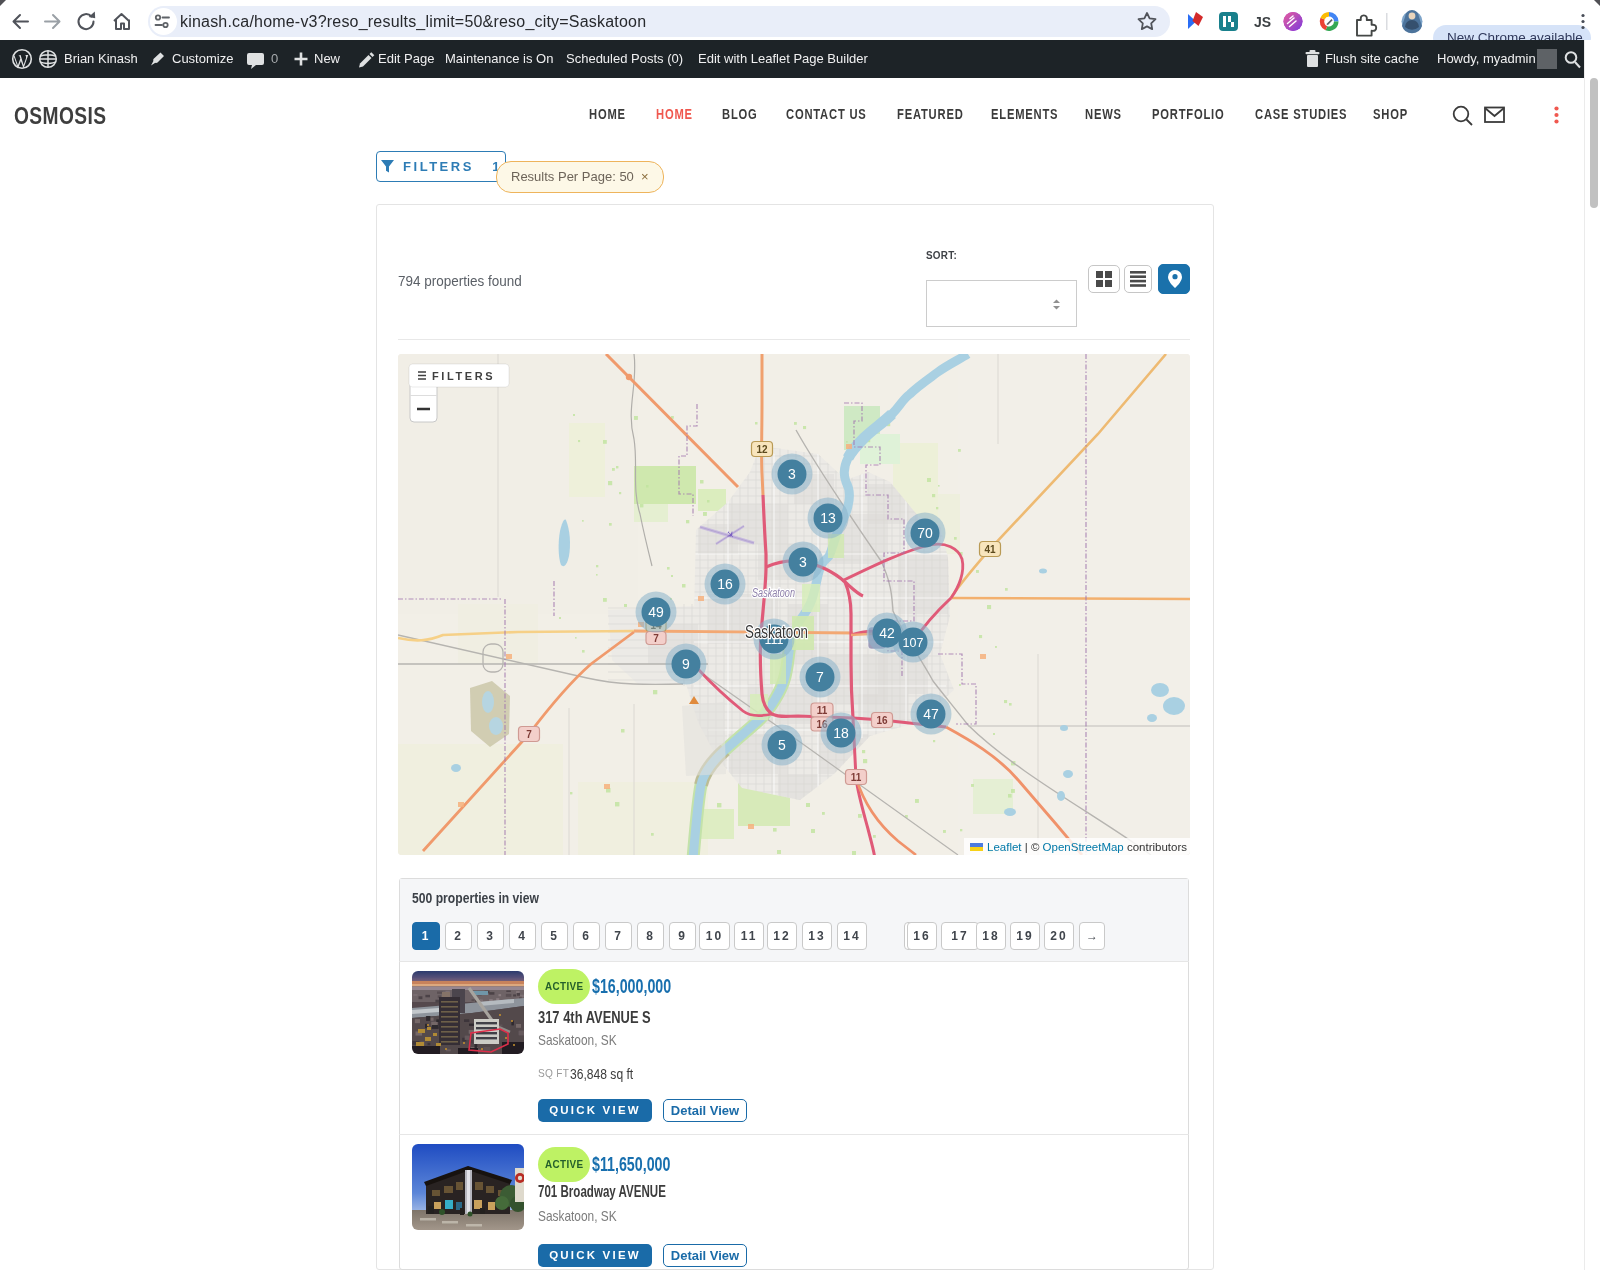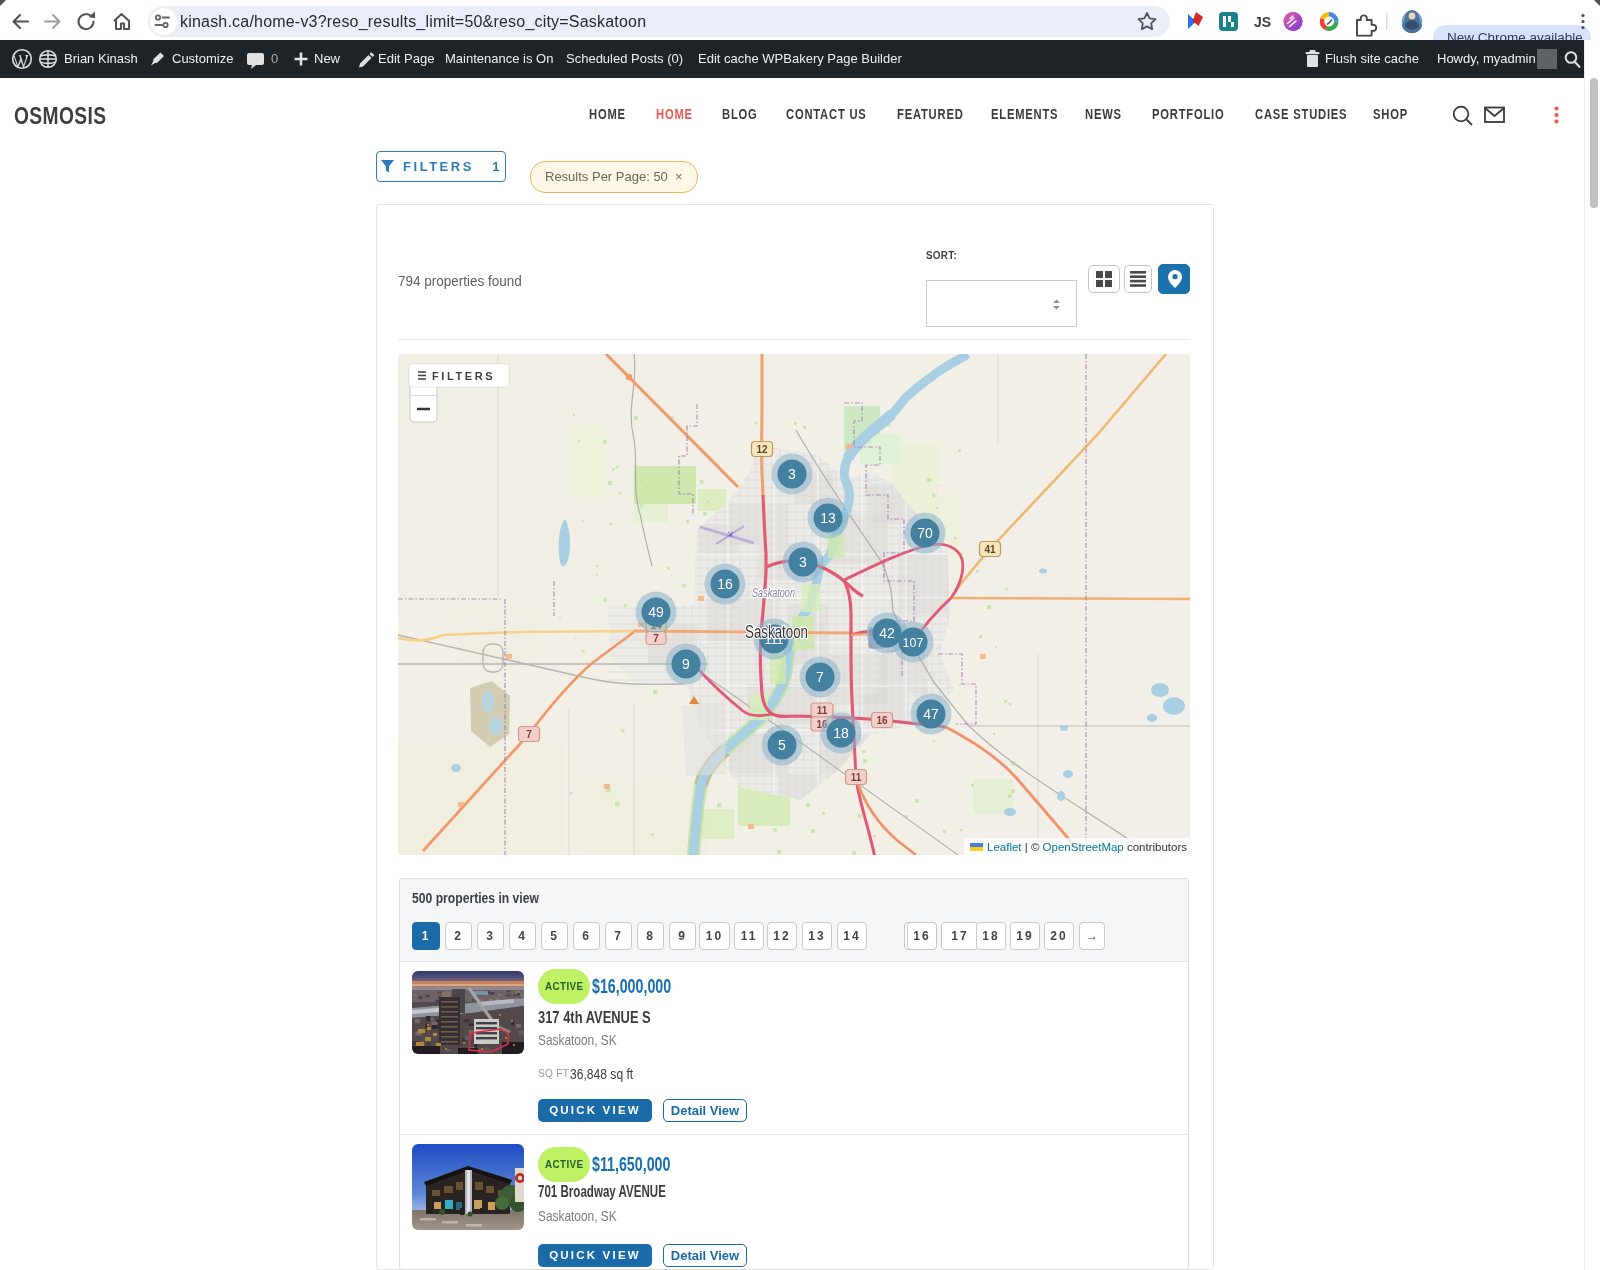--- a/index.html
+++ b/index.html
@@ -22,21 +22,21 @@
 #siteheader { position:absolute; left:0; top:78px; width:1600px; height:74px; background:#fff; }
 #logo { position:absolute; left:14px; top:24px; font-size:24px; font-weight:bold; color:#3e3e3e;
   letter-spacing:0.5px; transform:scaleX(0.8); transform-origin:left; }
 #mainnav { position:absolute; top:28px; left:0; font-size:14px; font-weight:bold; color:#3b3b3b; }
 #mainnav span { position:absolute; top:0; letter-spacing:1px; white-space:nowrap; transform:scaleX(0.8); transform-origin:0 0; }
 #mainnav .red { color:#f0584f; }
 
 #filtersbtn { position:absolute; left:376px; top:151px; width:130px; height:31px; border:1px solid #2d7cb5;
   border-radius:4px; background:#fff; color:#2d7cb5; font-size:13px; font-weight:bold; letter-spacing:2.5px;
   line-height:29px; text-align:center; }
-#chip { position:absolute; left:530px; top:161px; height:32px; border:1px solid #eeb45c; border-radius:15px;
+#chip { position:absolute; left:496px; top:161px; height:32px; border:1px solid #eeb45c; border-radius:15px;
   background:#fdf8e7; color:#6d6459; font-size:13px; line-height:30px; padding:0 14px; }
 
 #panel { position:absolute; left:376px; top:204px; width:838px; height:1066px; background:#fff;
   border:1px solid #e4e4e4; border-radius:3px; }
 #found { position:absolute; left:398px; top:272px; font-size:15.5px; color:#5a5f66; transform:scaleX(0.87); transform-origin:0 0; }
 #sortlab { position:absolute; left:926px; top:249px; font-size:11px; font-weight:bold; color:#3f4247; letter-spacing:0.3px; transform:scaleX(0.9); transform-origin:0 0;}
 #sortsel { position:absolute; left:926px; top:280px; width:151px; height:47px; border:1px solid #ccc; background:#fff; }
 .viewbtn { position:absolute; top:265px; height:28px; border:1px solid #c6c6c6; border-radius:5px; background:#fff; }
 #vb-map { background:#1a71ab; border-color:#1a71ab; }
 #divider1 { position:absolute; left:398px; top:339px; width:792px; height:1px; background:#e8e8e8; }
@@ -192,21 +192,21 @@
       <path d="M1575 22 l5 5.5"></path>
     </g>
   </svg>
   <span class="it" style="left:64px;">Brian Kinash</span>
   <span class="it" style="left:172px;">Customize</span>
   <span class="it muted" style="left:271px;">0</span>
   <span class="it" style="left:314px;">New</span>
   <span class="it" style="left:378px;">Edit Page</span>
   <span class="it" style="left:445px;">Maintenance is On</span>
   <span class="it" style="left:566px;">Scheduled Posts (0)</span>
-  <span class="it" style="left:698px;">Edit cache WPBakery Page Builder</span>
+  <span class="it" style="left:698px;">Edit with Leaflet Page Builder</span>
   <span class="it" style="left:1325px;">Flush site cache</span>
   <span class="it" style="left:1437px;">Howdy, myadmin</span>
   <span class="it" style="left:1537px; top:9px; height:20px; width:20px; background:#5e6266; line-height:20px;"></span>
 </div>
 
 <div id="siteheader">
   <div id="logo">OSMOSIS</div>
   <div id="mainnav">
     <span style="left:589px;">HOME</span>
     <span style="left:656px;" class="red">HOME</span>

